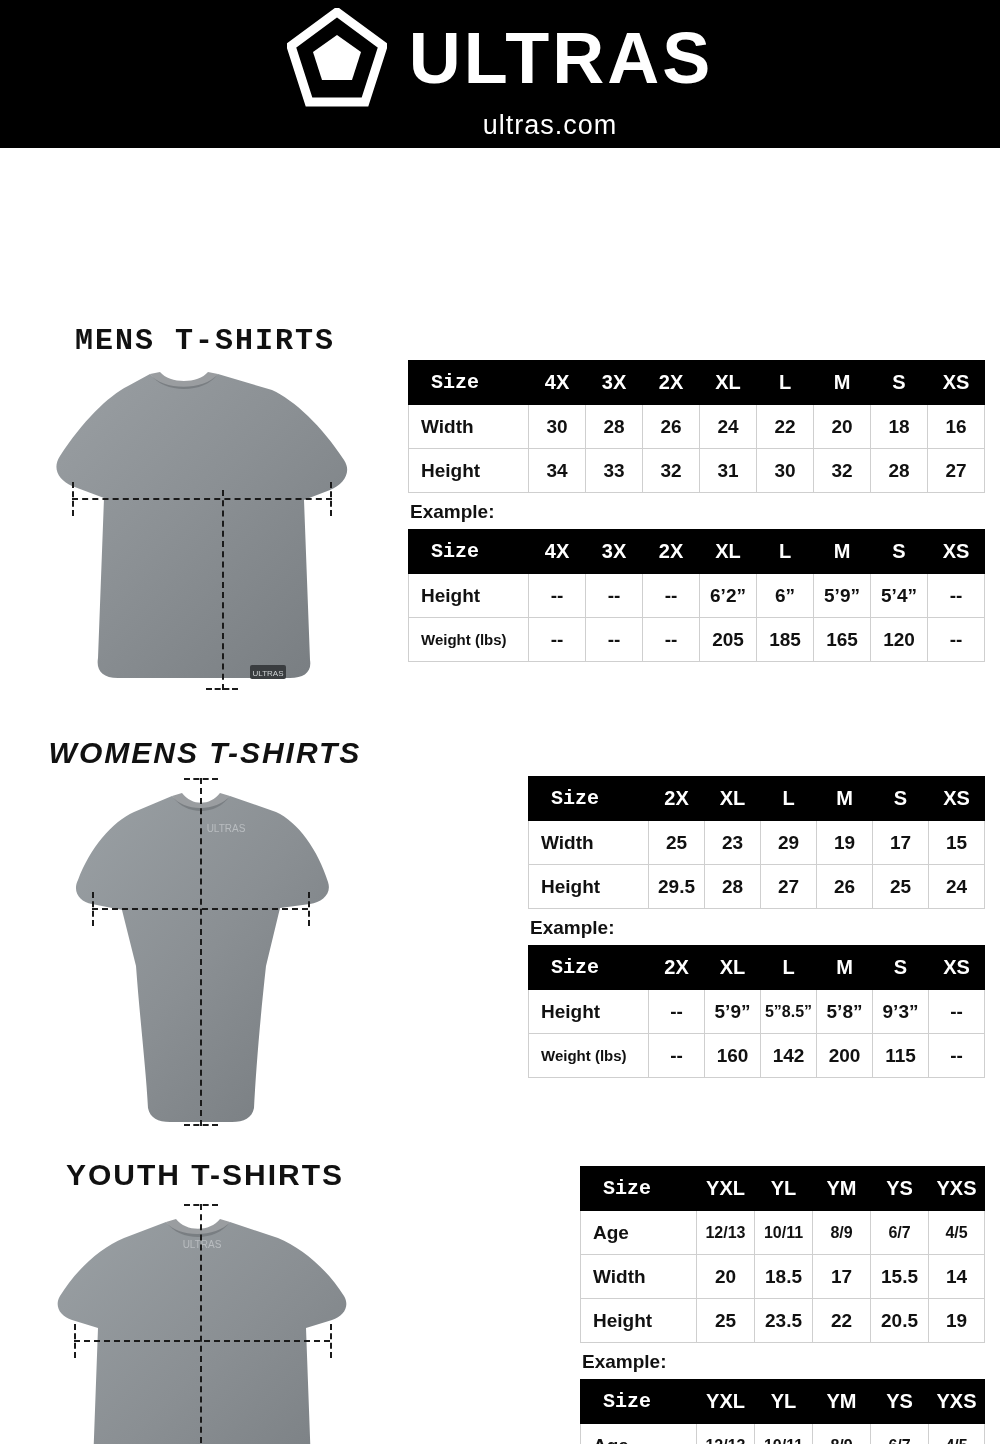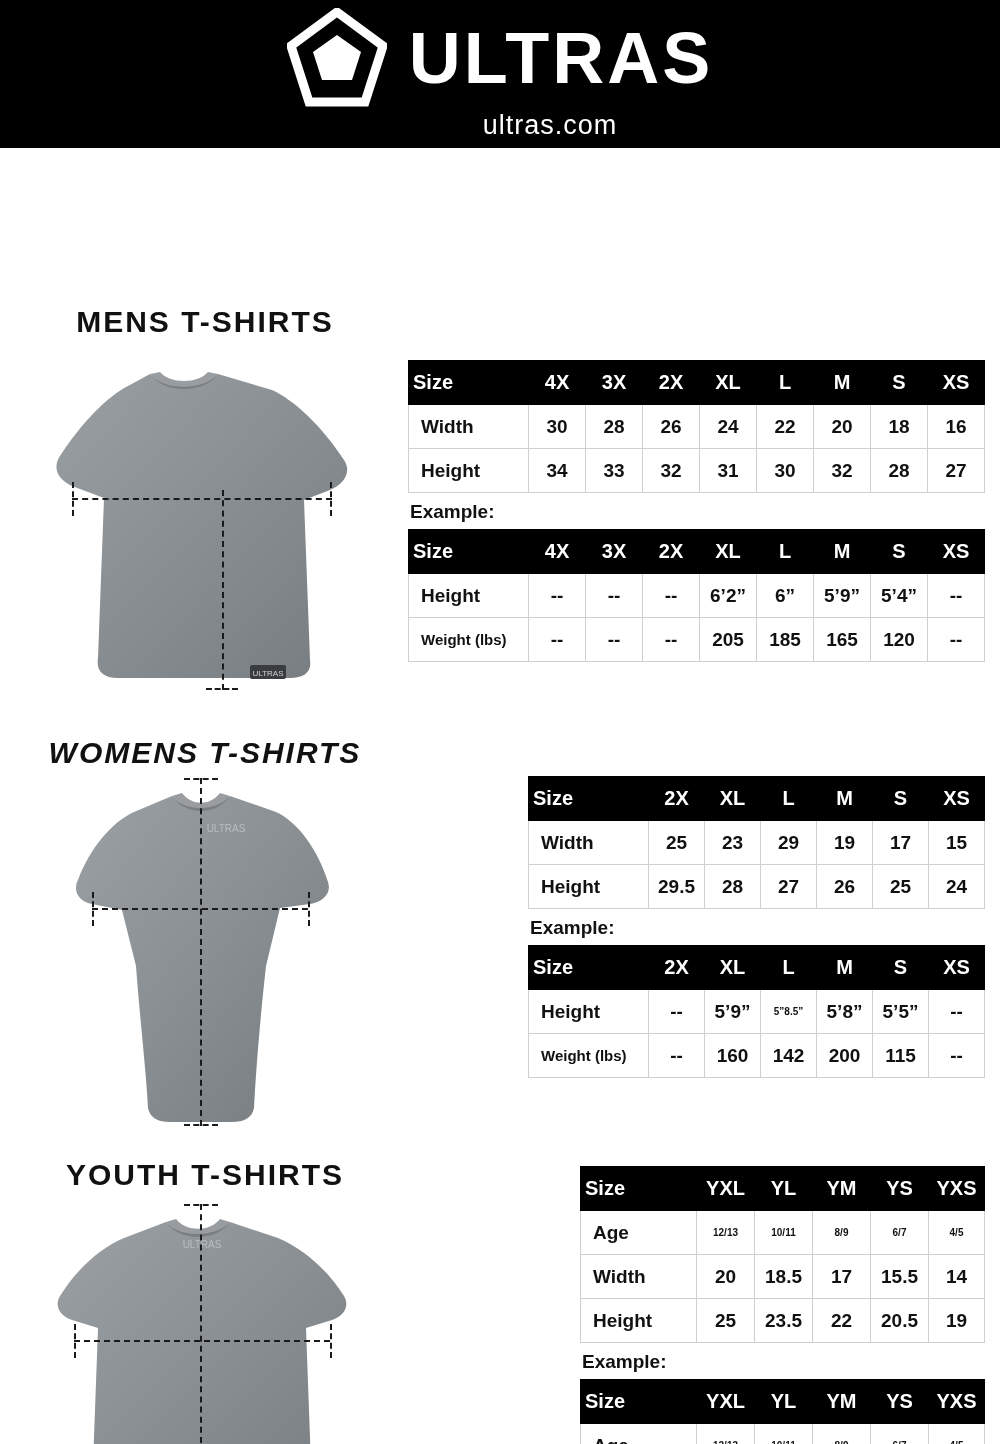--- a/index.html
+++ b/index.html
@@ -86,30 +86,30 @@
   thead th {
     background: #000000;
     color: #ffffff;
     border: 1px solid #000000;
     font-size: 20px;
   }
   th.rowhead, td.rowhead {
     text-align: left;
     padding-left: 12px;
   }
-  thead th.rowhead { text-align: left; padding-left: 4px; }
+  thead th.rowhead { text-align: left; padding-left: 22px; font-family: Liberation Mono, monospace; }
 
   .example-label {
     font-size: 19px;
     font-weight: bold;
     color: #111;
     margin: 8px 0 6px 2px;
   }
 
-  .small-cell { font-size: 10px; }
+  .small-cell { font-size: 16px; }
   .tiny-label { font-size: 15px; line-height: 1.05; }
 
   
   .abs { position: absolute; }
 </style>
 </head>
 <body>
 
 <div class="header">
   <div class="brand-row">
@@ -119,21 +119,21 @@
         <path d="M50 27 L74 44 L65 72 L35 72 L26 44 Z" fill="#ffffff"></path>
       </svg>
     </span>
     <span class="brand-name">ULTRAS</span>
   </div>
   <div class="brand-url">ultras.com</div>
 </div>
 
 <div class="section">
 
-  <div class="abs section-title" style="left:40px; top:157px; width:330px;">MENS  T-SHIRTS</div>
+  <div class="abs section-title" style="left:40px; top:176px; width:330px;font-family:Liberation Mono, monospace;">MENS  T-SHIRTS</div>
 
   <div class="abs shirt-wrap" style="left:22px; top:212px; width:350px; height:330px;">
     <svg class="shirt" width="350" height="330" viewBox="0 0 350 330" aria-hidden="true">
       <defs>
         <linearGradient id="gMen" x1="0" y1="0" x2="1" y2="1">
           <stop offset="0%" stop-color="#9a9fa3"></stop>
           <stop offset="45%" stop-color="#8b9094"></stop>
           <stop offset="100%" stop-color="#777c80"></stop>
         </linearGradient>
       </defs>
@@ -357,21 +357,21 @@
           <th>XS</th>
         </tr>
       </thead>
       <tbody>
         <tr>
           <td class="rowhead">Height</td>
           <td>--</td>
           <td>5’9”</td>
           <td class="small-cell">5”8.5”</td>
           <td>5’8”</td>
-          <td>5’5”</td>
+          <td>9’3”</td>
           <td>--</td>
         </tr>
         <tr>
           <td class="rowhead tiny-label">Weight (lbs)</td>
           <td>--</td>
           <td>160</td>
           <td>142</td>
           <td>200</td>
           <td>115</td>
           <td>--</td>

